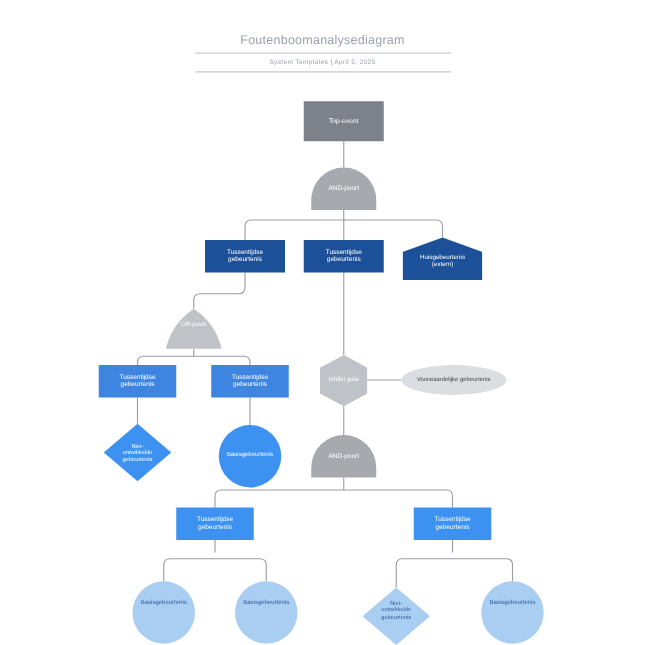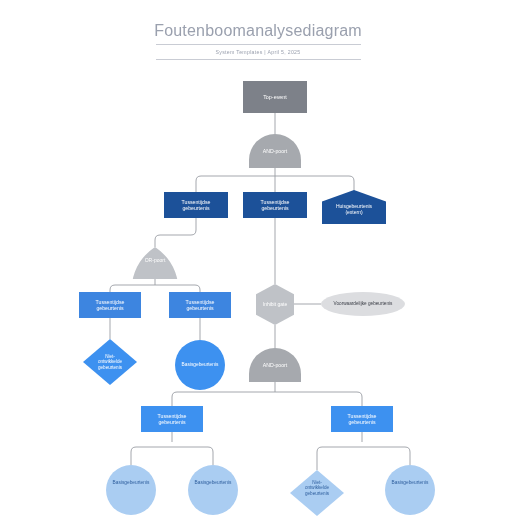--- a/index.html
+++ b/index.html
@@ -9,21 +9,21 @@
     font-family:"Liberation Sans", sans-serif;
     overflow:hidden;
     position:relative;
   }
   #canvas{position:absolute;inset:0;width:516px;height:516px;}
   svg#wires{position:absolute;left:0;top:0;width:516px;height:516px;pointer-events:none;}
 
   
   .hdr{position:absolute;left:0;top:22px;width:516px;text-align:center;}
   .hdr .title{
-    font-size:16px;color:#9aa0ae;letter-spacing:.2px;
+    font-size:10px;color:#9aa0ae;letter-spacing:.2px;
     padding-bottom:4px;display:inline-block;
   }
   .hdr .rule{width:205px;height:1px;background:#c9ccd4;margin:0 auto;}
   .hdr .sub{font-size:5.2px;color:#9aa0ae;letter-spacing:.3px;margin-top:4px;}
   .hdr .rule2{width:205px;height:1px;background:#c9ccd4;margin:4px auto 0;}
 
   
   .node{position:absolute;display:flex;align-items:center;justify-content:center;
         text-align:center;color:#ffffff;line-height:1.18;}
   .node .lbl{pointer-events:none;padding:0 3px;}

